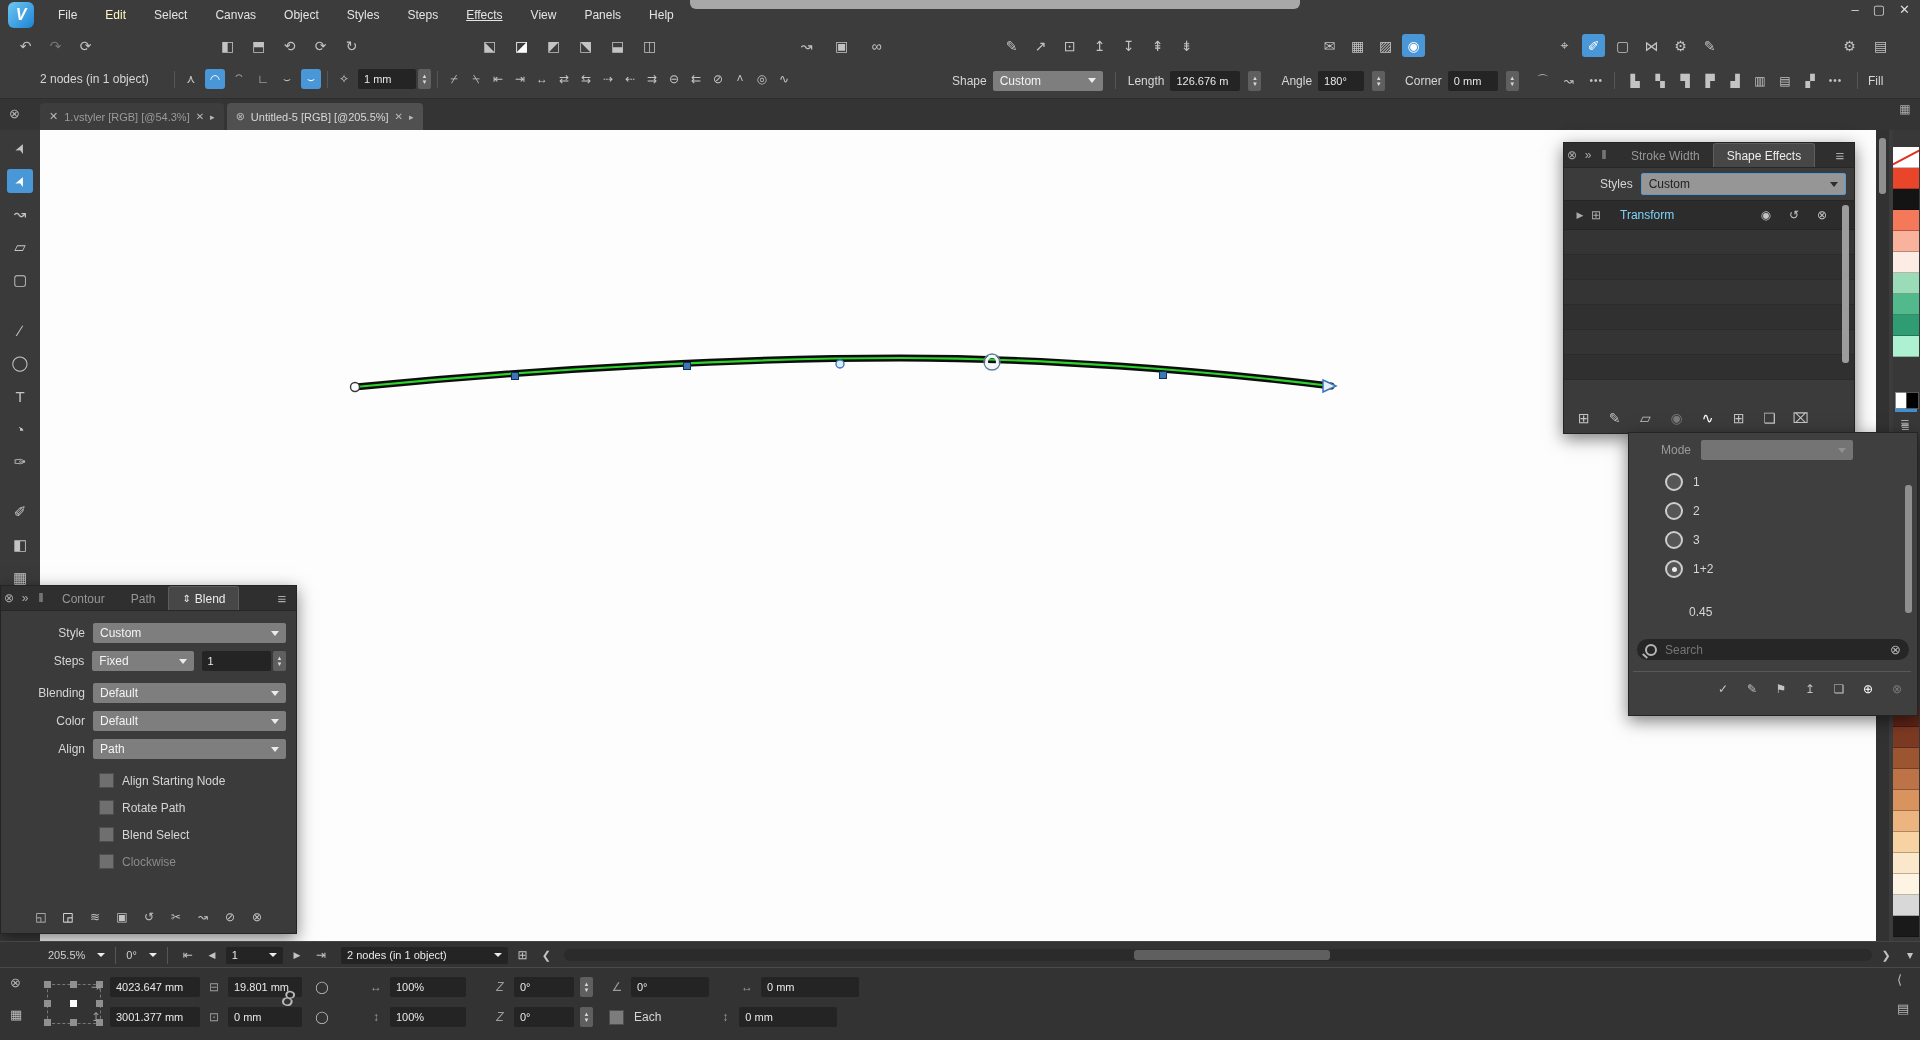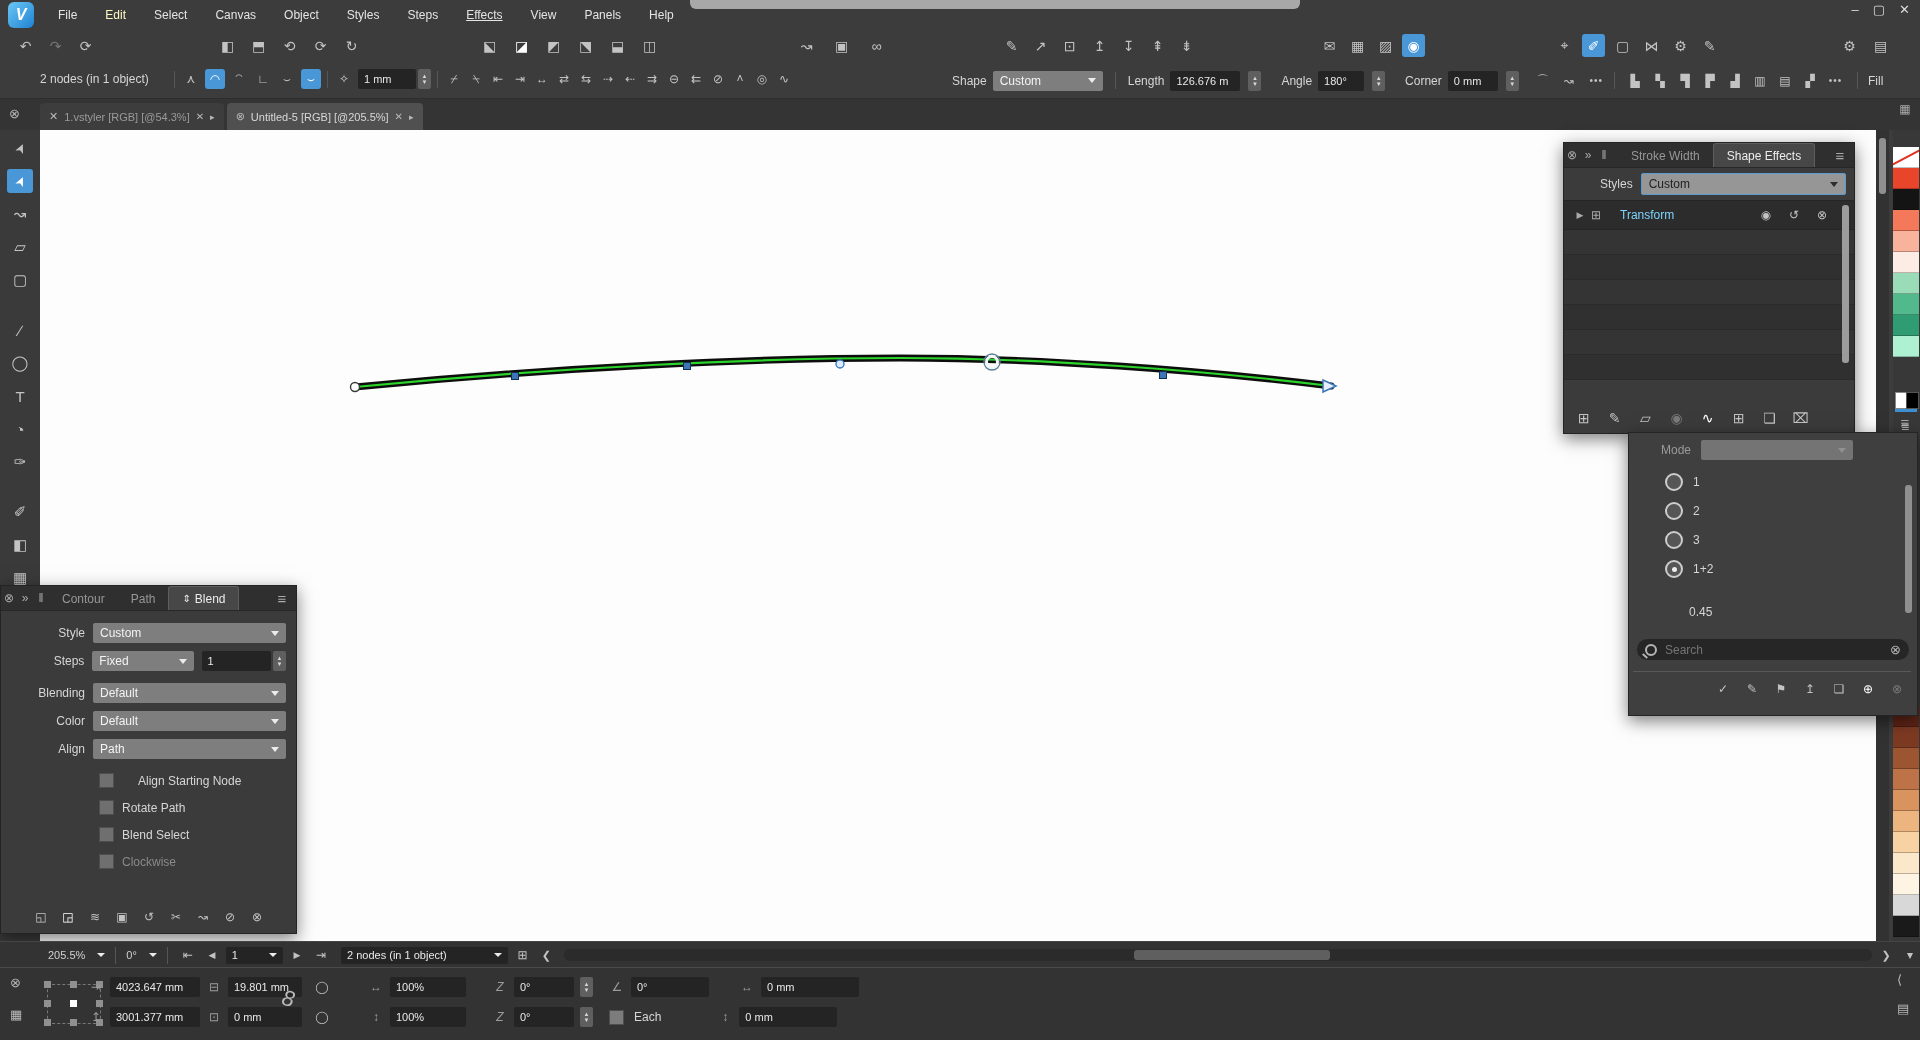--- a/index.html
+++ b/index.html
@@ -482,21 +482,21 @@
       </div>
       <div class="row">
         <span class="lbl" style="width:84px;text-align:right;margin-right:8px">Align</span>
         <div class="drop" style="flex:1">
           <span>Path</span>
             <span class="chev"></span>
           </div>
       </div>
     </div>
     <div id="blend-checks" style="padding:14px 0 0 98px;display:flex;flex-direction:column;gap:12px">
-        <div class="row" style="gap: 24px;">
+        <div class="row" style="gap: 8px;">
           <span class="cb"></span>
           <span class="lbl">Align Starting Node</span>
         </div>
         <div class="row" style="gap: 8px;">
           <span class="cb"></span>
           <span class="lbl">Rotate Path</span>
         </div>
         <div class="row" style="gap: 8px;">
           <span class="cb"></span>
           <span class="lbl">Blend Select</span>

